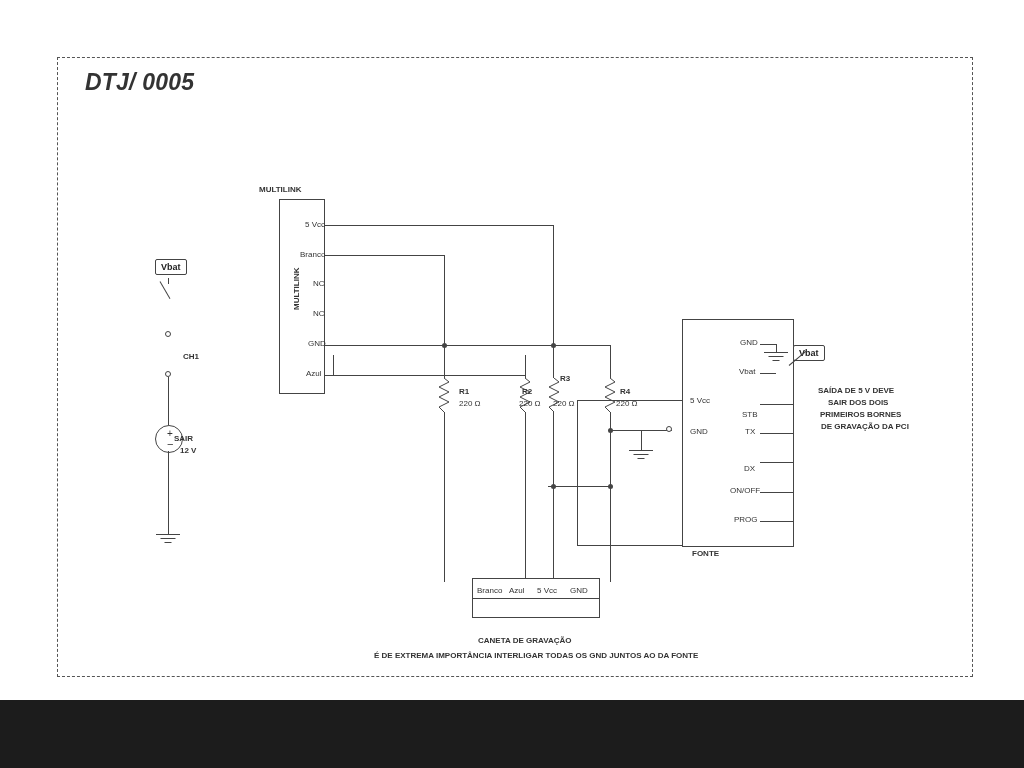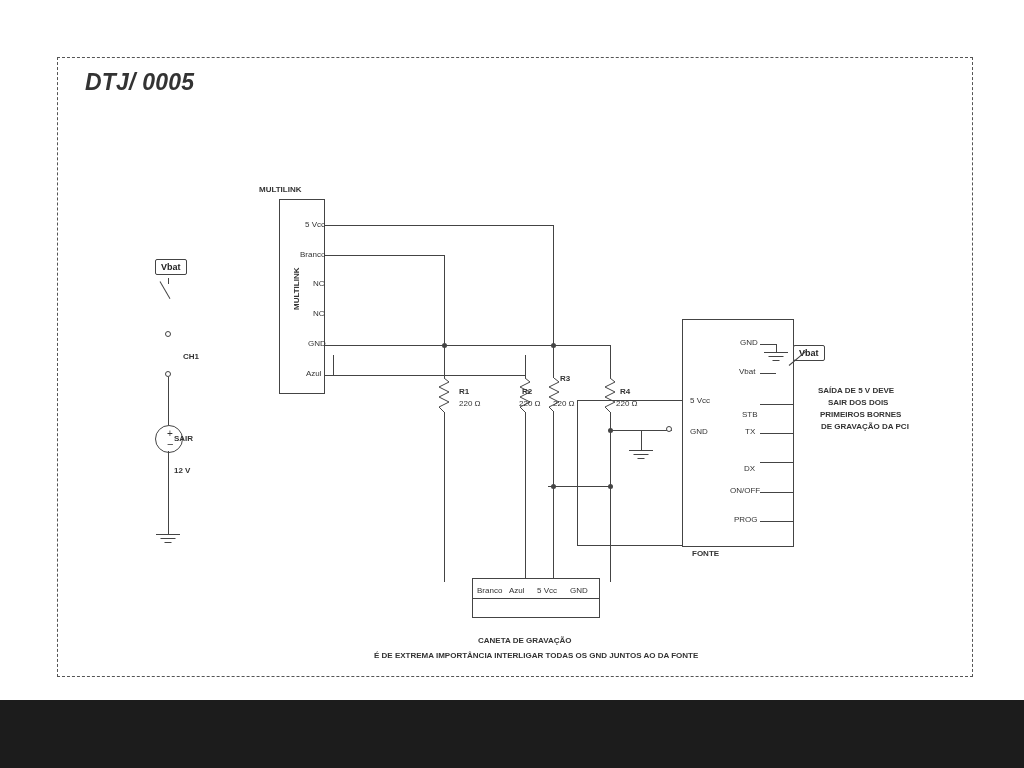--- a/index.html
+++ b/index.html
@@ -102,21 +102,21 @@
   <div class="node-ring" style="left:165px;top:331px;"></div>
   <div class="node-ring" style="left:165px;top:371px;"></div>
   <div class="lbl b" style="left:183px;top:352px;">CH1</div>
   <div class="wire v" style="left:168px;top:377px;height:48px;"></div>
 
   <div class="src" style="left:155px;top:425px;">
     <span class="p">+</span>
     <span class="m">−</span>
   </div>
   <div class="lbl b" style="left:174px;top:434px;">SAIR</div>
-  <div class="lbl b" style="left:174px;top:446px;margin-top:20px;">12 V</div>
+  <div class="lbl b" style="left:180px;top:446px;">12 V</div>
   <div class="wire v" style="left:168px;top:451px;height:83px;"></div>
   <div class="gnd" style="left:155px;top:534px;">
       <i></i>
       <i></i>
       <i></i>
     </div>
 
   <div class="res" style="left:438px;top:378px;">
     <svg width="12" height="34" viewBox="0 0 12 34">
         <polyline points="6,0 11,4 1,9 11,14 1,19 11,24 1,29 6,34" fill="none" stroke="#444" stroke-width="1"></polyline>

